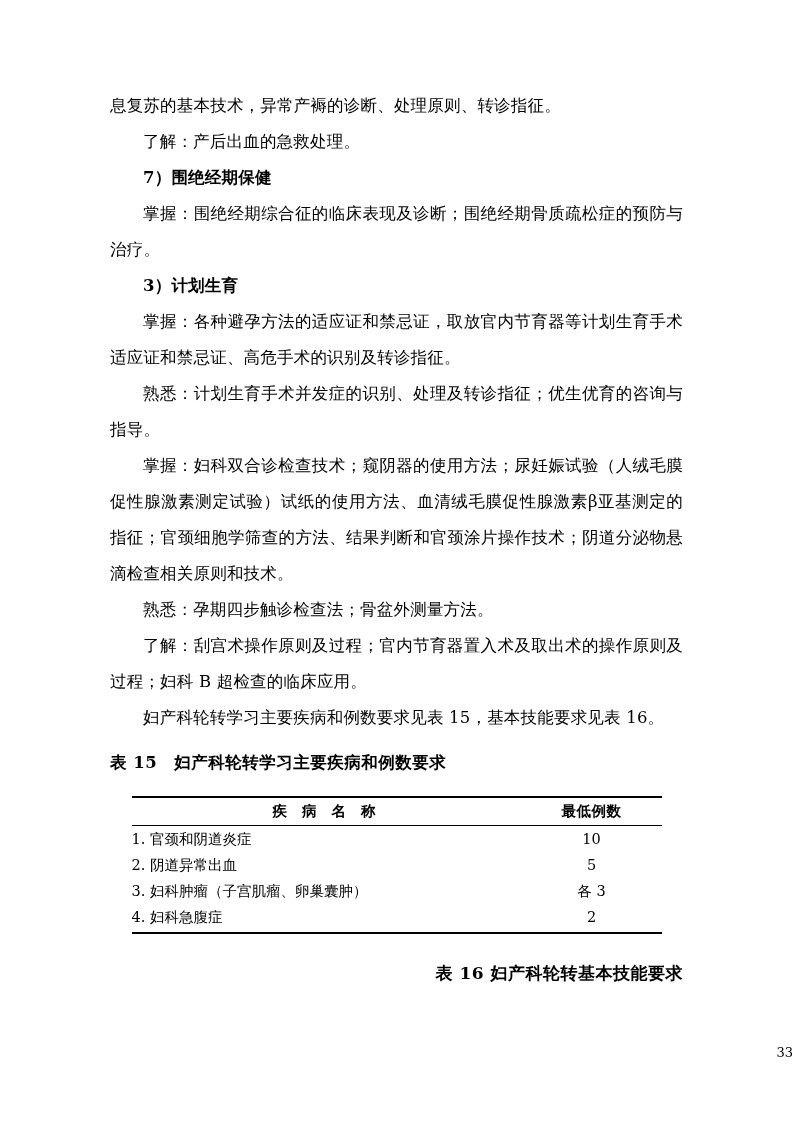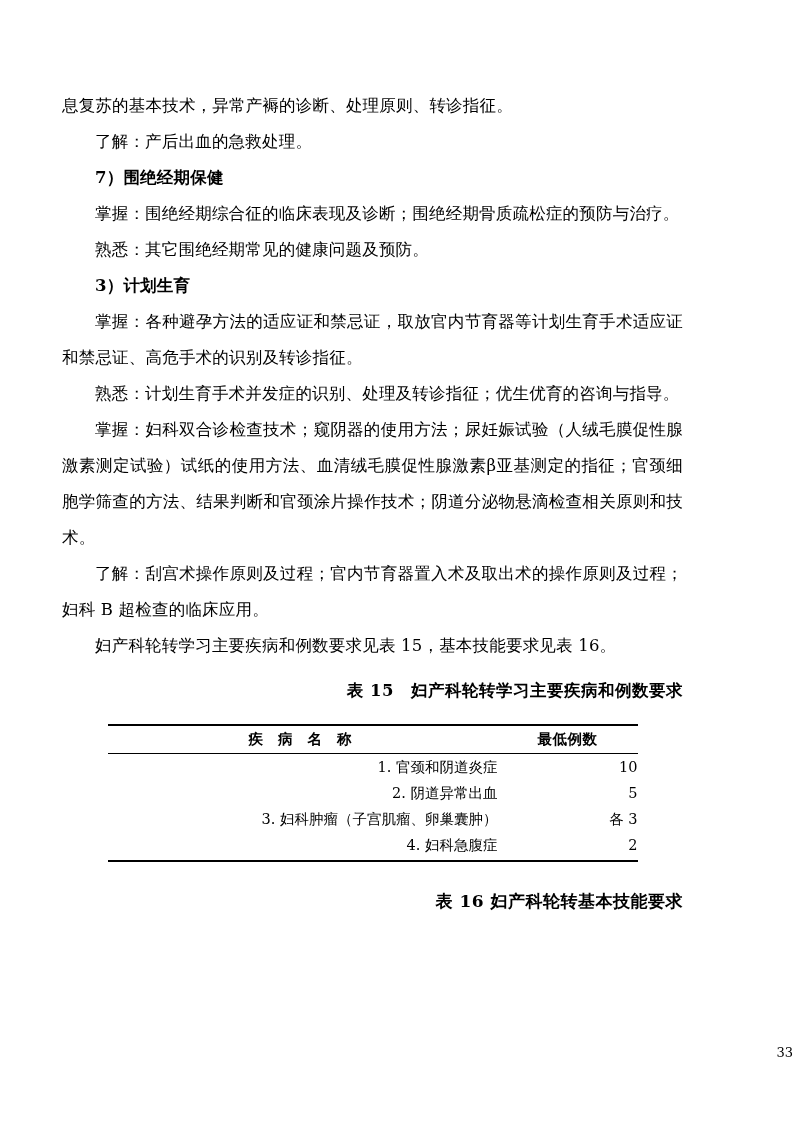--- a/index.html
+++ b/index.html
@@ -12,21 +12,21 @@
     height: 1122px;
     font-family: "DejaVu Serif", "Liberation Serif", serif;
     color: #000000;
     position: relative;
     overflow: hidden;
   }
   .page {
     width: 793px;
     height: 1122px;
     box-sizing: border-box;
-    padding: 88px 110px 40px 62px;
+    padding: 88px 110px 40px 110px;
     position: relative;
   }
   .para {
     font-size: 16.5px;
     line-height: 36px;
     text-align: justify;
     text-justify: inter-ideograph;
     margin: 0;
     letter-spacing: 0.2px;
   }
@@ -40,21 +40,21 @@
     margin: 0;
     text-indent: 33px;
     letter-spacing: 0.2px;
   }
   .heading-wide {
     letter-spacing: 0.6px;
   }
   .tbl-title {
     font-size: 16.5px;
     font-weight: bold;
-    text-align: right;
+    text-align: left;
     line-height: 34px;
     margin: 10px 0 2px 0;
     letter-spacing: 0.5px;
   }
   table.data {
     border-collapse: collapse;
     width: 530px;
     margin: 16px auto;
     font-size: 14.5px;
   }
@@ -65,21 +65,20 @@
     padding: 4px 0 4px 0;
     letter-spacing: 5px;
   }
   table.data th.col-b {
     letter-spacing: 0.5px;
     font-weight: bold;
   }
   table.data td {
     padding: 2px 0 2px 0;
     line-height: 22px;
-    text-align: right;
   }
   table.data tr.last td {
     border-bottom: 2.2px solid #000;
     padding-bottom: 4px;
   }
   td.name {
     text-align: left;
     padding-left: 14px;
   }
   td.num {
@@ -106,27 +105,27 @@
 </head>
 <body>
 
 <div class="page">
 
   <p class="para">息复苏的基本技术，异常产褥的诊断、处理原则、转诊指征。</p>
   <p class="para indent">了解：产后出血的急救处理。</p>
 
   <p class="heading">7）围绝经期保健</p>
   <p class="para indent">掌握：围绝经期综合征的临床表现及诊断；围绝经期骨质疏松症的预防与治疗。</p>
-  <p class="para indent">熟悉：其它围绝经期常见的健康问题及预防。</p>
 
   <p class="heading">3）计划生育</p>
   <p class="para indent">掌握：各种避孕方法的适应证和禁忌证，取放官内节育器等计划生育手术适应证和禁忌证、高危手术的识别及转诊指征。</p>
   <p class="para indent">熟悉：计划生育手术并发症的识别、处理及转诊指征；优生优育的咨询与指导。</p>
 
   <p class="para indent">掌握：妇科双合诊检查技术；窥阴器的使用方法；尿妊娠试验（人绒毛膜促性腺激素测定试验）试纸的使用方法、血清绒毛膜促性腺激素β亚基测定的指征；官颈细胞学筛查的方法、结果判断和官颈涂片操作技术；阴道分泌物悬滴检查相关原则和技术。</p>
+  <p class="para indent">熟悉：孕期四步触诊检查法；骨盆外测量方法。</p>
   <p class="para indent">了解：刮宫术操作原则及过程；官内节育器置入术及取出术的操作原则及过程；妇科 B 超检查的临床应用。</p>
   <p class="para indent">妇产科轮转学习主要疾病和例数要求见表 15，基本技能要求见表 16。</p>
 
   <div class="tbl-title">表 15　妇产科轮转学习主要疾病和例数要求</div>
 
   <table class="data">
     <thead>
       <tr>
         <th class="name">疾 病 名 称</th>
         <th class="col-b num">最低例数</th>

